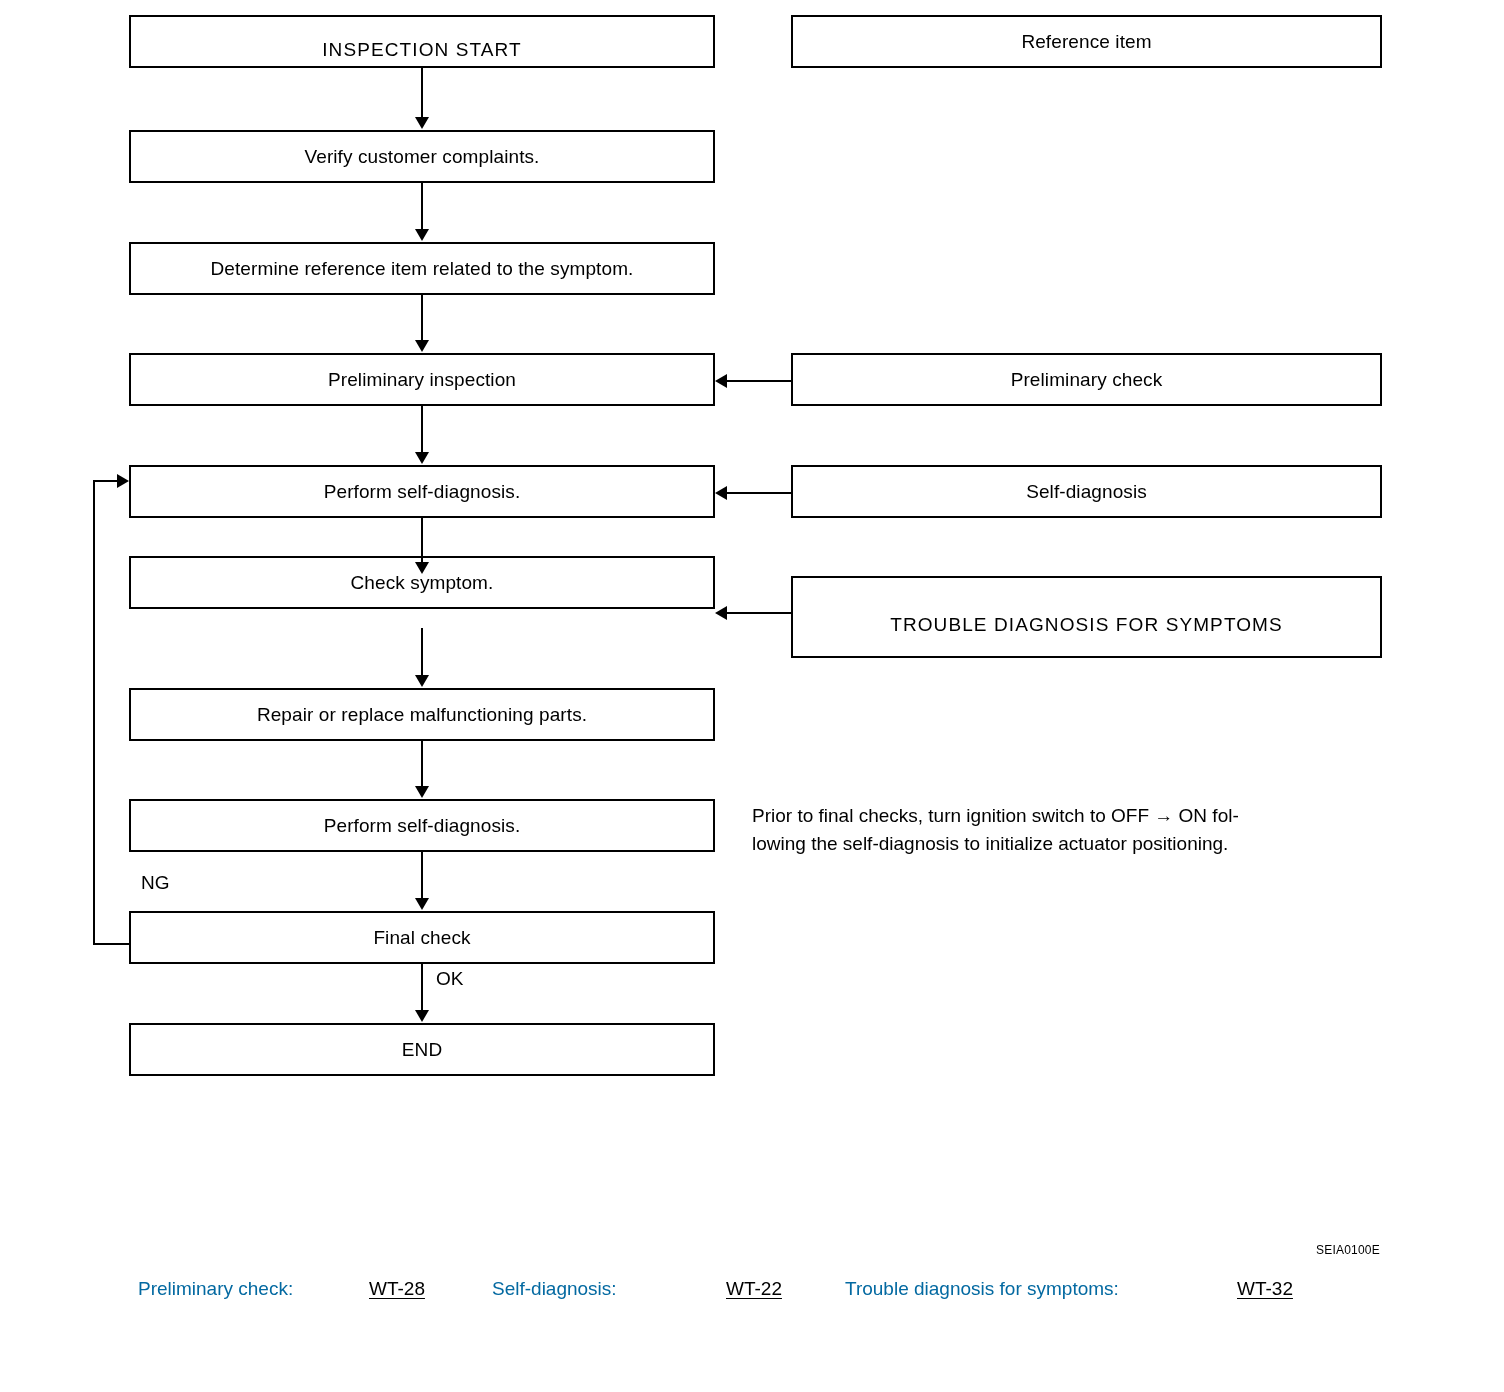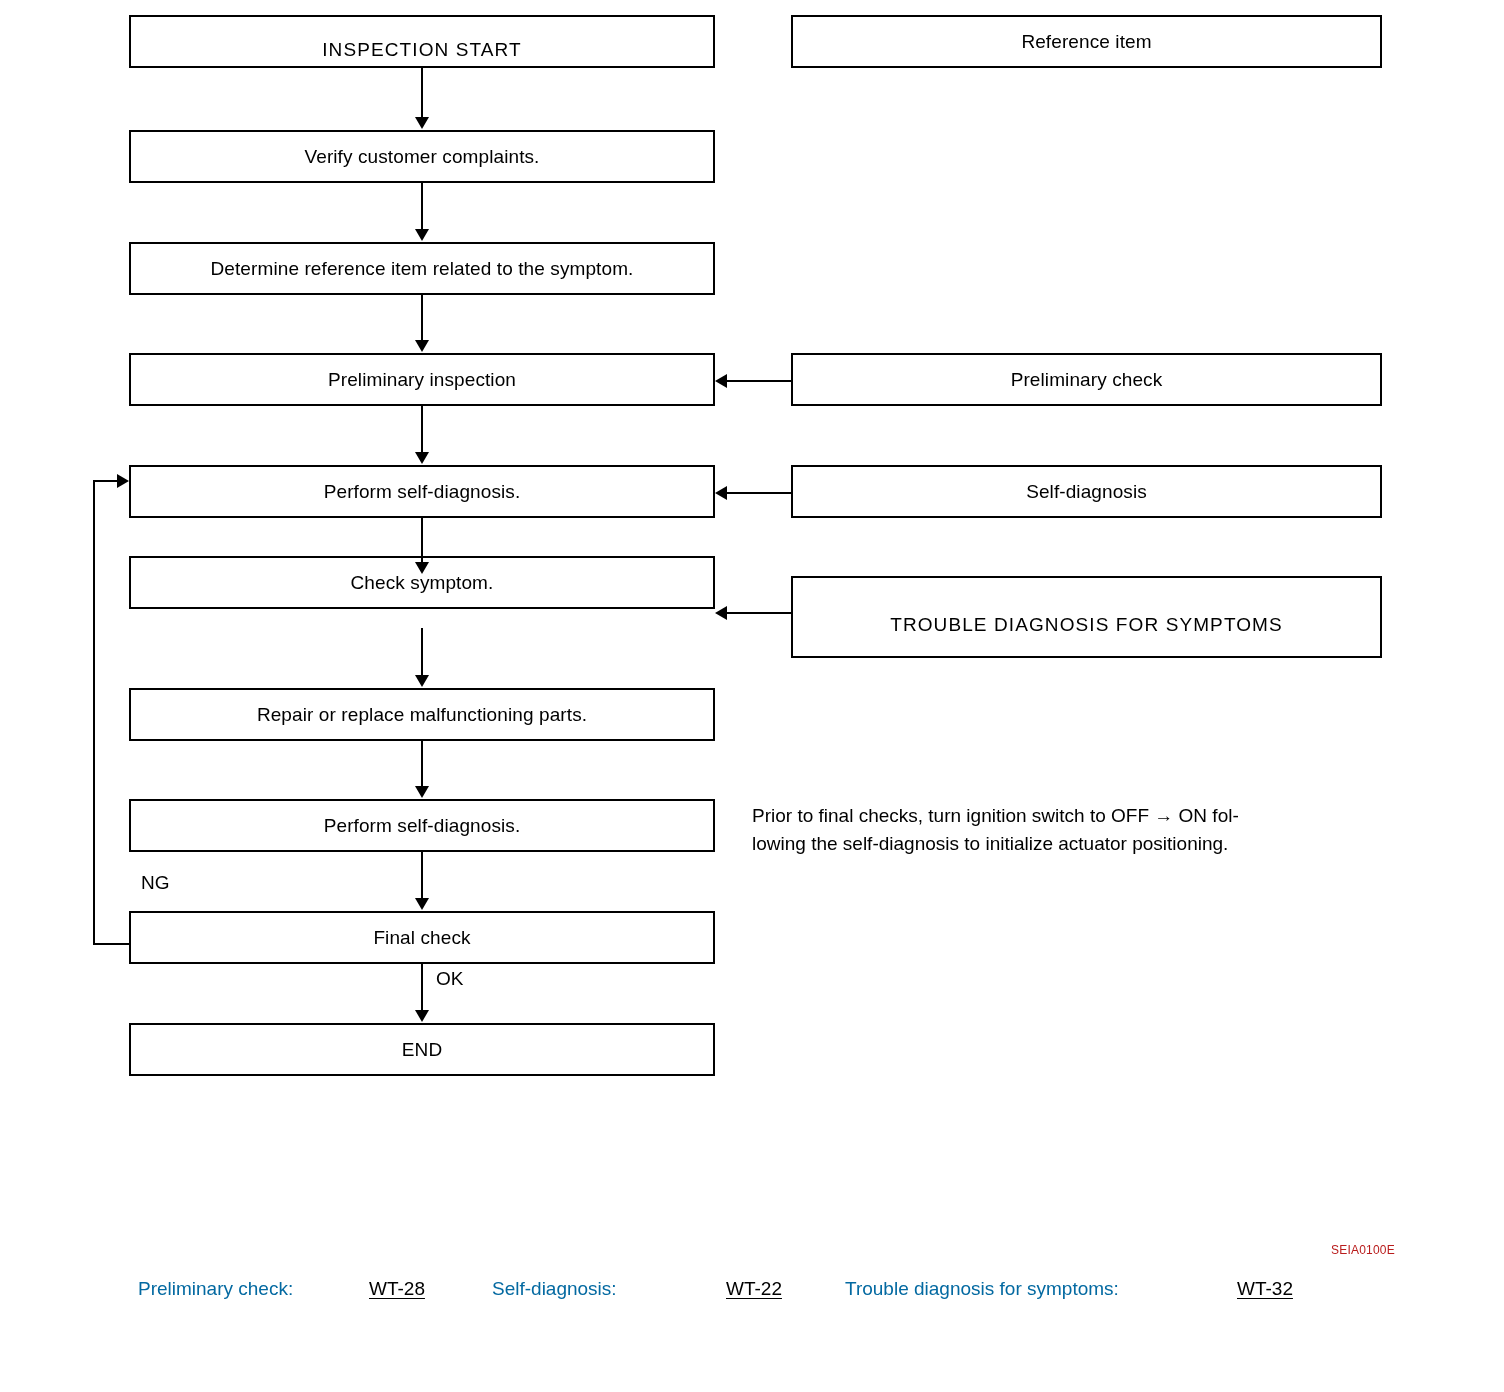--- a/index.html
+++ b/index.html
@@ -93,22 +93,21 @@
     font-size: 19px;
     line-height: 28px;
     color: #000;
     width: 620px;
   }
 
   .figure-code {
     position: absolute;
     font-size: 12px;
     letter-spacing: 0.2px;
-    color: #b91c1c;
-    margin-left: 15px;
+    color: #000000;
   }
 
   .footer {
     position: absolute;
     left: 0;
     top: 1278px;
     width: 1504px;
     height: 40px;
   }
   .footer-item {

